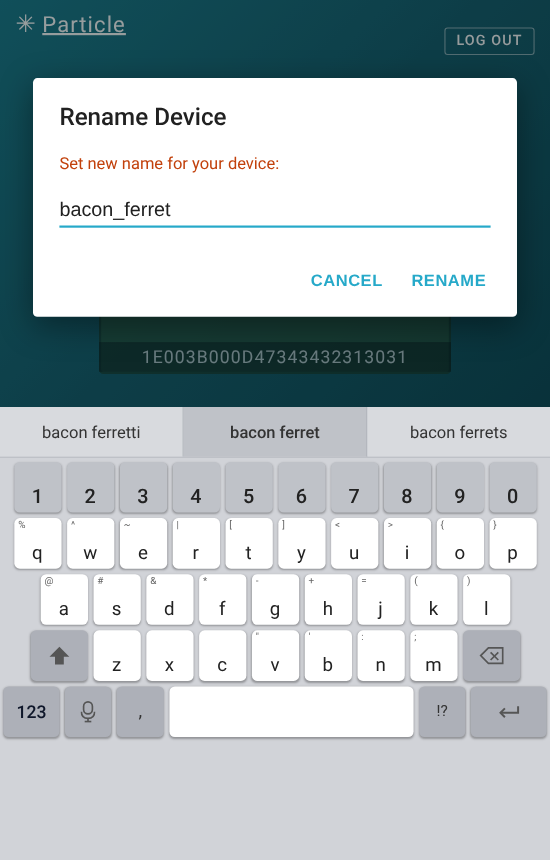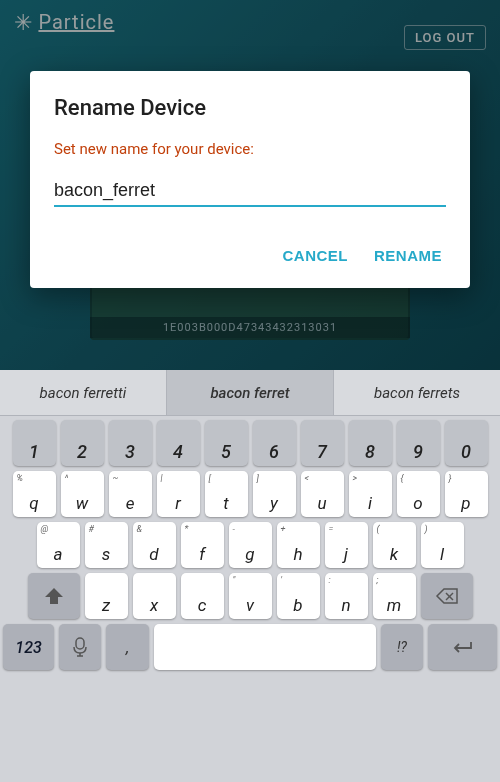--- a/index.html
+++ b/index.html
@@ -78,21 +78,21 @@
       opacity: 0.6;
     }
 
     .device-id-bar {
       position: absolute;
       bottom: 0;
       left: 50%;
       transform: translateX(-50%);
       background: rgba(0,0,0,0.5);
       color: white;
-      font-size: 11px;
+      font-size: 16px;
       padding: 4px 10px;
       letter-spacing: 1px;
       width: 320px;
       text-align: center;
     }
 
     
     .dim-overlay {
       position: absolute;
       top: 0; left: 0;
@@ -178,21 +178,20 @@
 
     
     .keyboard-area {
       position: absolute;
       bottom: 0;
       left: 0;
       width: 500px;
       height: 412px;
       background: #d1d3d8;
       z-index: 20;
-      font-style: italic;
     }
 
     
     .autocomplete-bar {
       display: flex;
       height: 46px;
       background: #d8dade;
       border-bottom: 1px solid #b0b3ba;
     }
 

